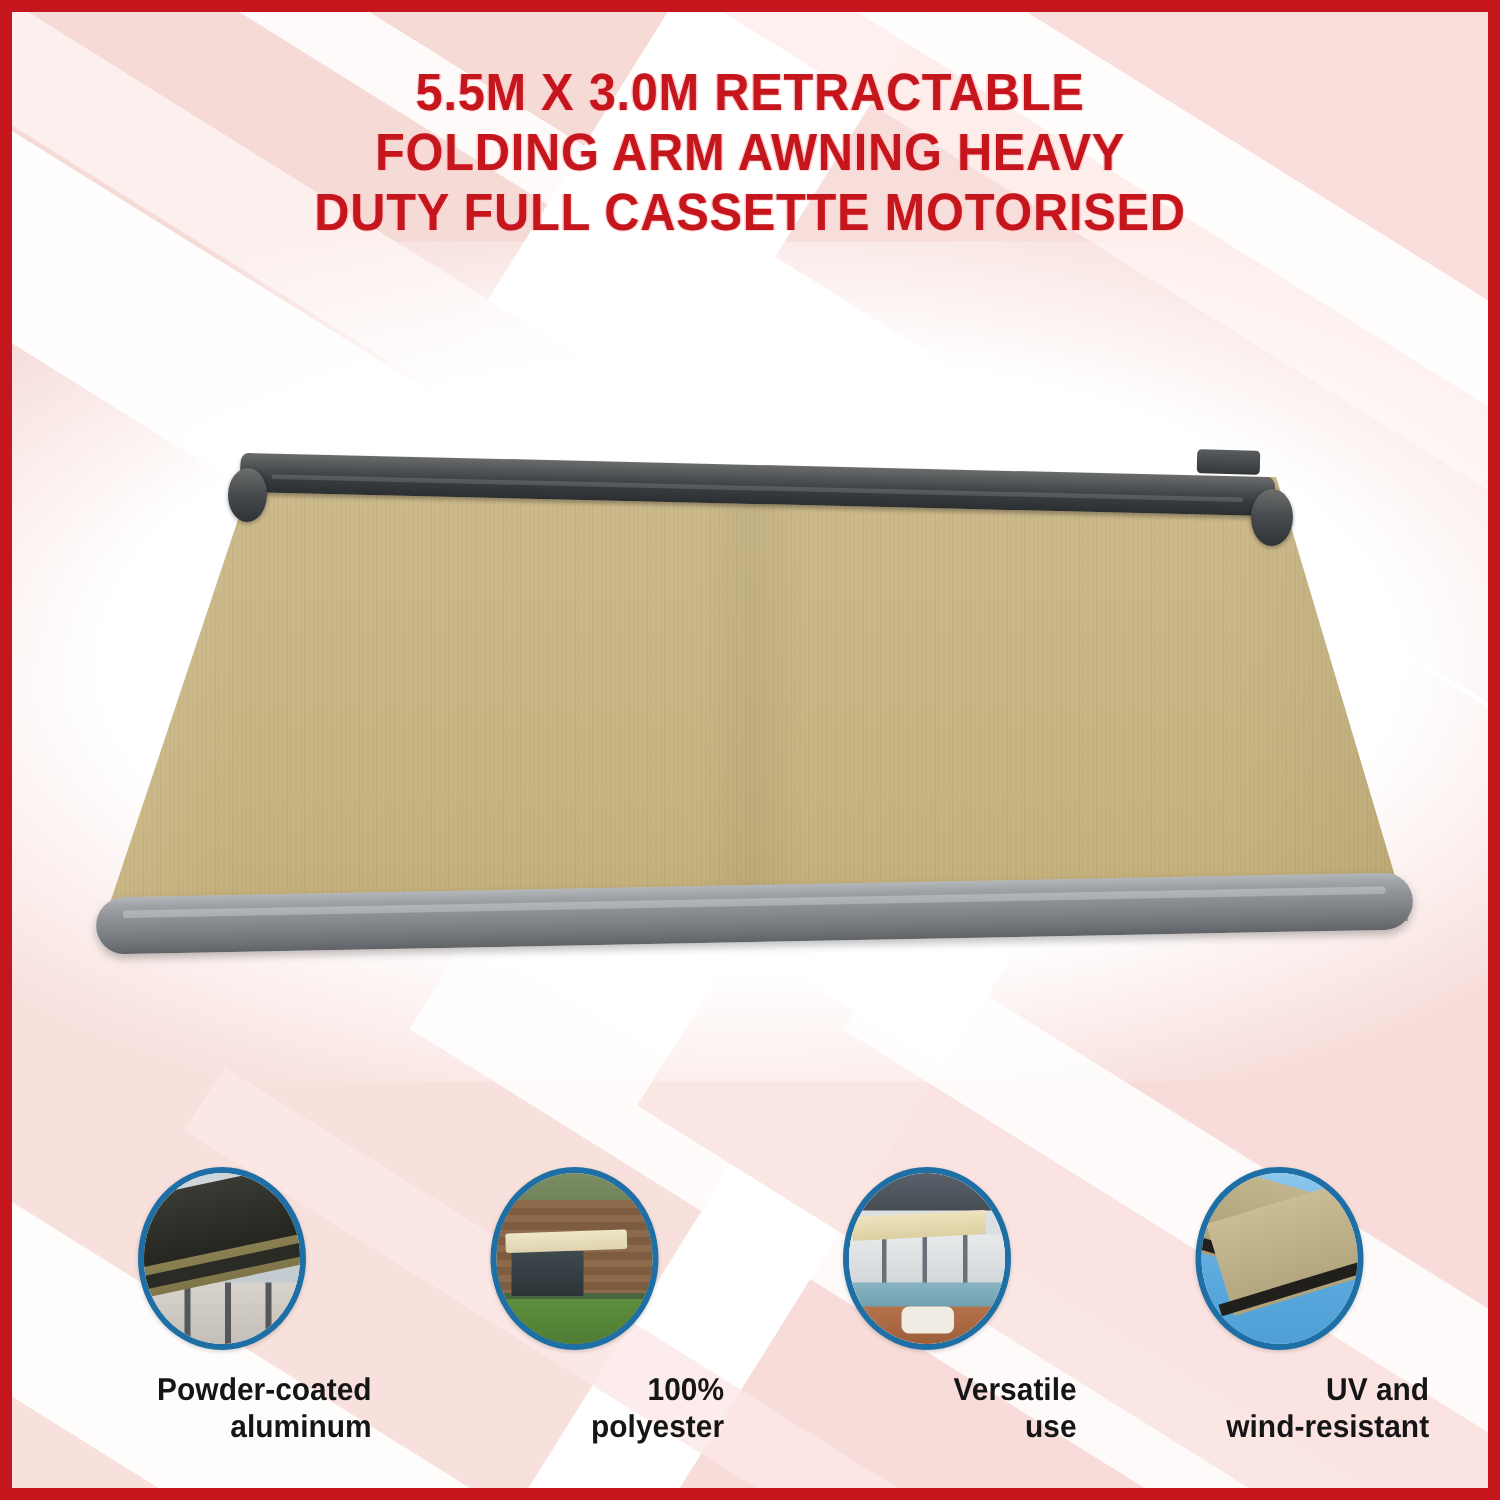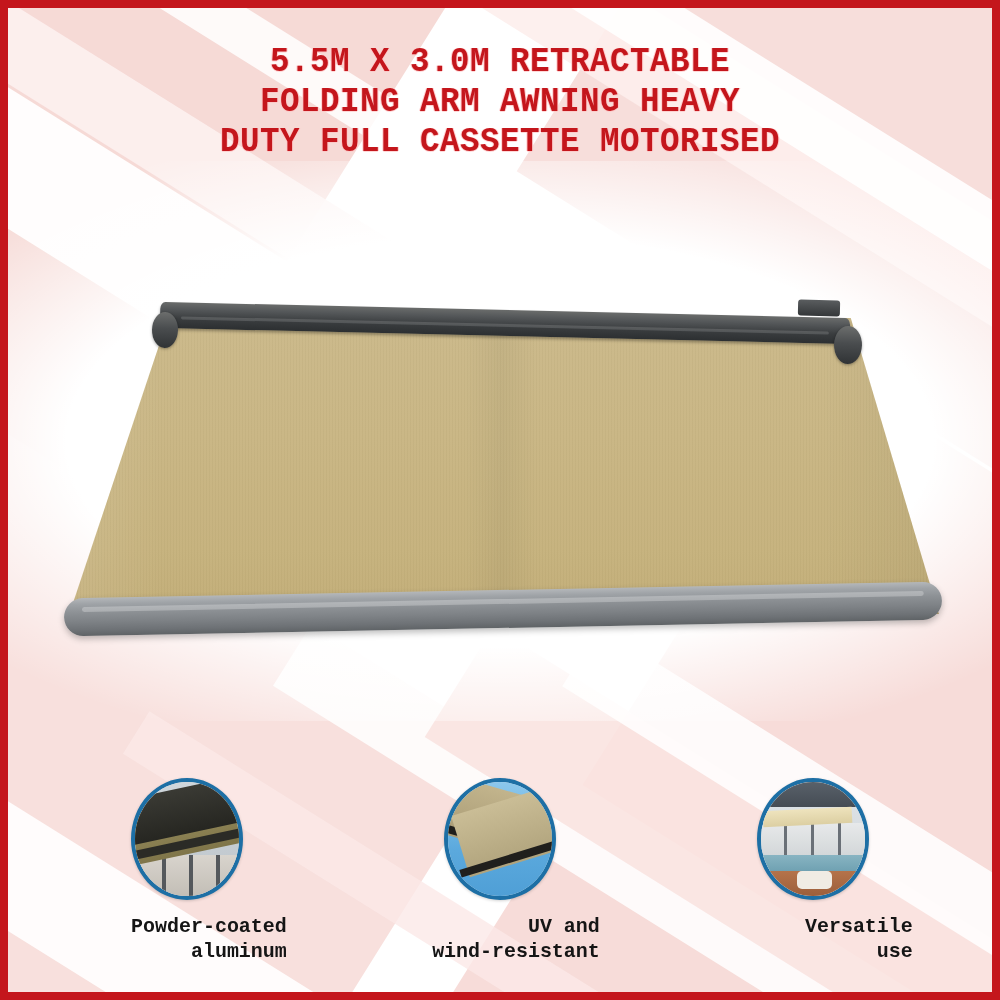--- a/index.html
+++ b/index.html
@@ -17,21 +17,20 @@
     overflow:hidden;
   }
 
   
   #canvas {
     position:absolute;
     left:8px; top:8px;
     width:984px; height:984px;
     background:#ffffff;
     overflow:hidden;
-    font-family:Liberation Mono, monospace;
   }
 
   
   .bg-layer { position:absolute; inset:0; overflow:hidden; }
 
   .stripe {
     position:absolute;
     transform-origin:center;
     transform:rotate(-58deg);
   }
@@ -313,32 +312,31 @@
           <div class="sc1-fab"></div>
           <div class="sc1-roof"></div>
           <div class="sc1-edge"></div>
         </div>
         <div class="badge-label">
           <span>Powder-coated</span><br>
           <span>aluminum</span>
         </div>
       </div>
 
-
       <div class="badge">
         <div class="badge-circle">
-          <div class="sc3-sky"></div>
-          <div class="sc3-p1"></div>
-          <div class="sc3-bar1"></div>
-          <div class="sc3-p2"></div>
-          <div class="sc3-bar2"></div>
+          <div class="sc2-sky"></div>
+          <div class="sc2-wall"></div>
+          <div class="sc2-glass"></div>
+          <div class="sc2-awn"></div>
+          <div class="sc2-grass"></div>
         </div>
         <div class="badge-label">
-          <span>UV and</span><br>
-          <span>wind-resistant</span>
+          <span>100%</span><br>
+          <span>polyester</span>
         </div>
       </div>
 
       <div class="badge">
         <div class="badge-circle">
           <div class="sc4-sky"></div>
           <div class="sc4-roof"></div>
           <div class="sc4-house"></div>
           <div class="sc4-mull" style="left:22%;"></div>
           <div class="sc4-mull" style="left:48%;"></div>
@@ -347,16 +345,30 @@
           <div class="sc4-pool"></div>
           <div class="sc4-deck"></div>
           <div class="sc4-sofa"></div>
         </div>
         <div class="badge-label">
           <span>Versatile</span><br>
           <span>use</span>
         </div>
       </div>
 
+      <div class="badge">
+        <div class="badge-circle">
+          <div class="sc3-sky"></div>
+          <div class="sc3-p1"></div>
+          <div class="sc3-bar1"></div>
+          <div class="sc3-p2"></div>
+          <div class="sc3-bar2"></div>
+        </div>
+        <div class="badge-label">
+          <span>UV and</span><br>
+          <span>wind-resistant</span>
+        </div>
+      </div>
+
     </div>
 
   </div>
 </div>
 
 </body></html>

